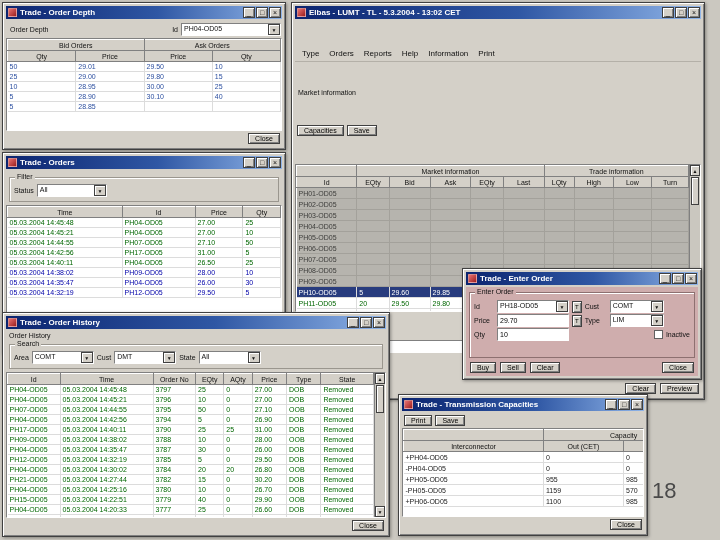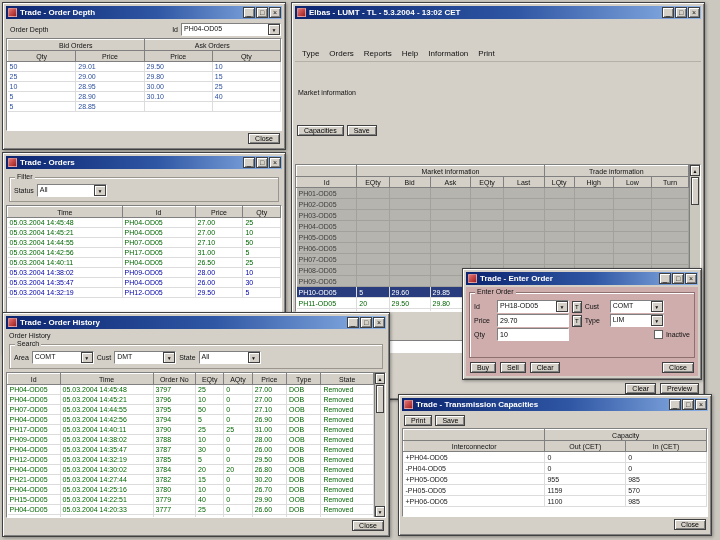--- a/index.html
+++ b/index.html
@@ -880,21 +880,21 @@
     <div class="btn-row" style="padding:2px 3px;">
       <button class="btn small">Buy</button>
       <button class="btn small">Sell</button>
       <button class="btn small">Clear</button>
       <span class="spacer"></span>
       <button class="btn small">Close</button>
     </div>
   </div>
 </div>
 
-<div class="win" style="left:398px; top:394px; width:314px; height:142px; z-index:5;">
+<div class="win" style="left:398px; top:394px; width:250px; height:142px; z-index:5;">
   <div class="titlebar">
     <span class="ticon"></span>
     <span class="ttext">Trade - Transmission Capacities</span>
     <span class="winbtns">
       <span class="winbtn">_</span>
       <span class="winbtn">□</span>
       <span class="winbtn">×</span>
     </span>
   </div>
   <div class="toolbar">

